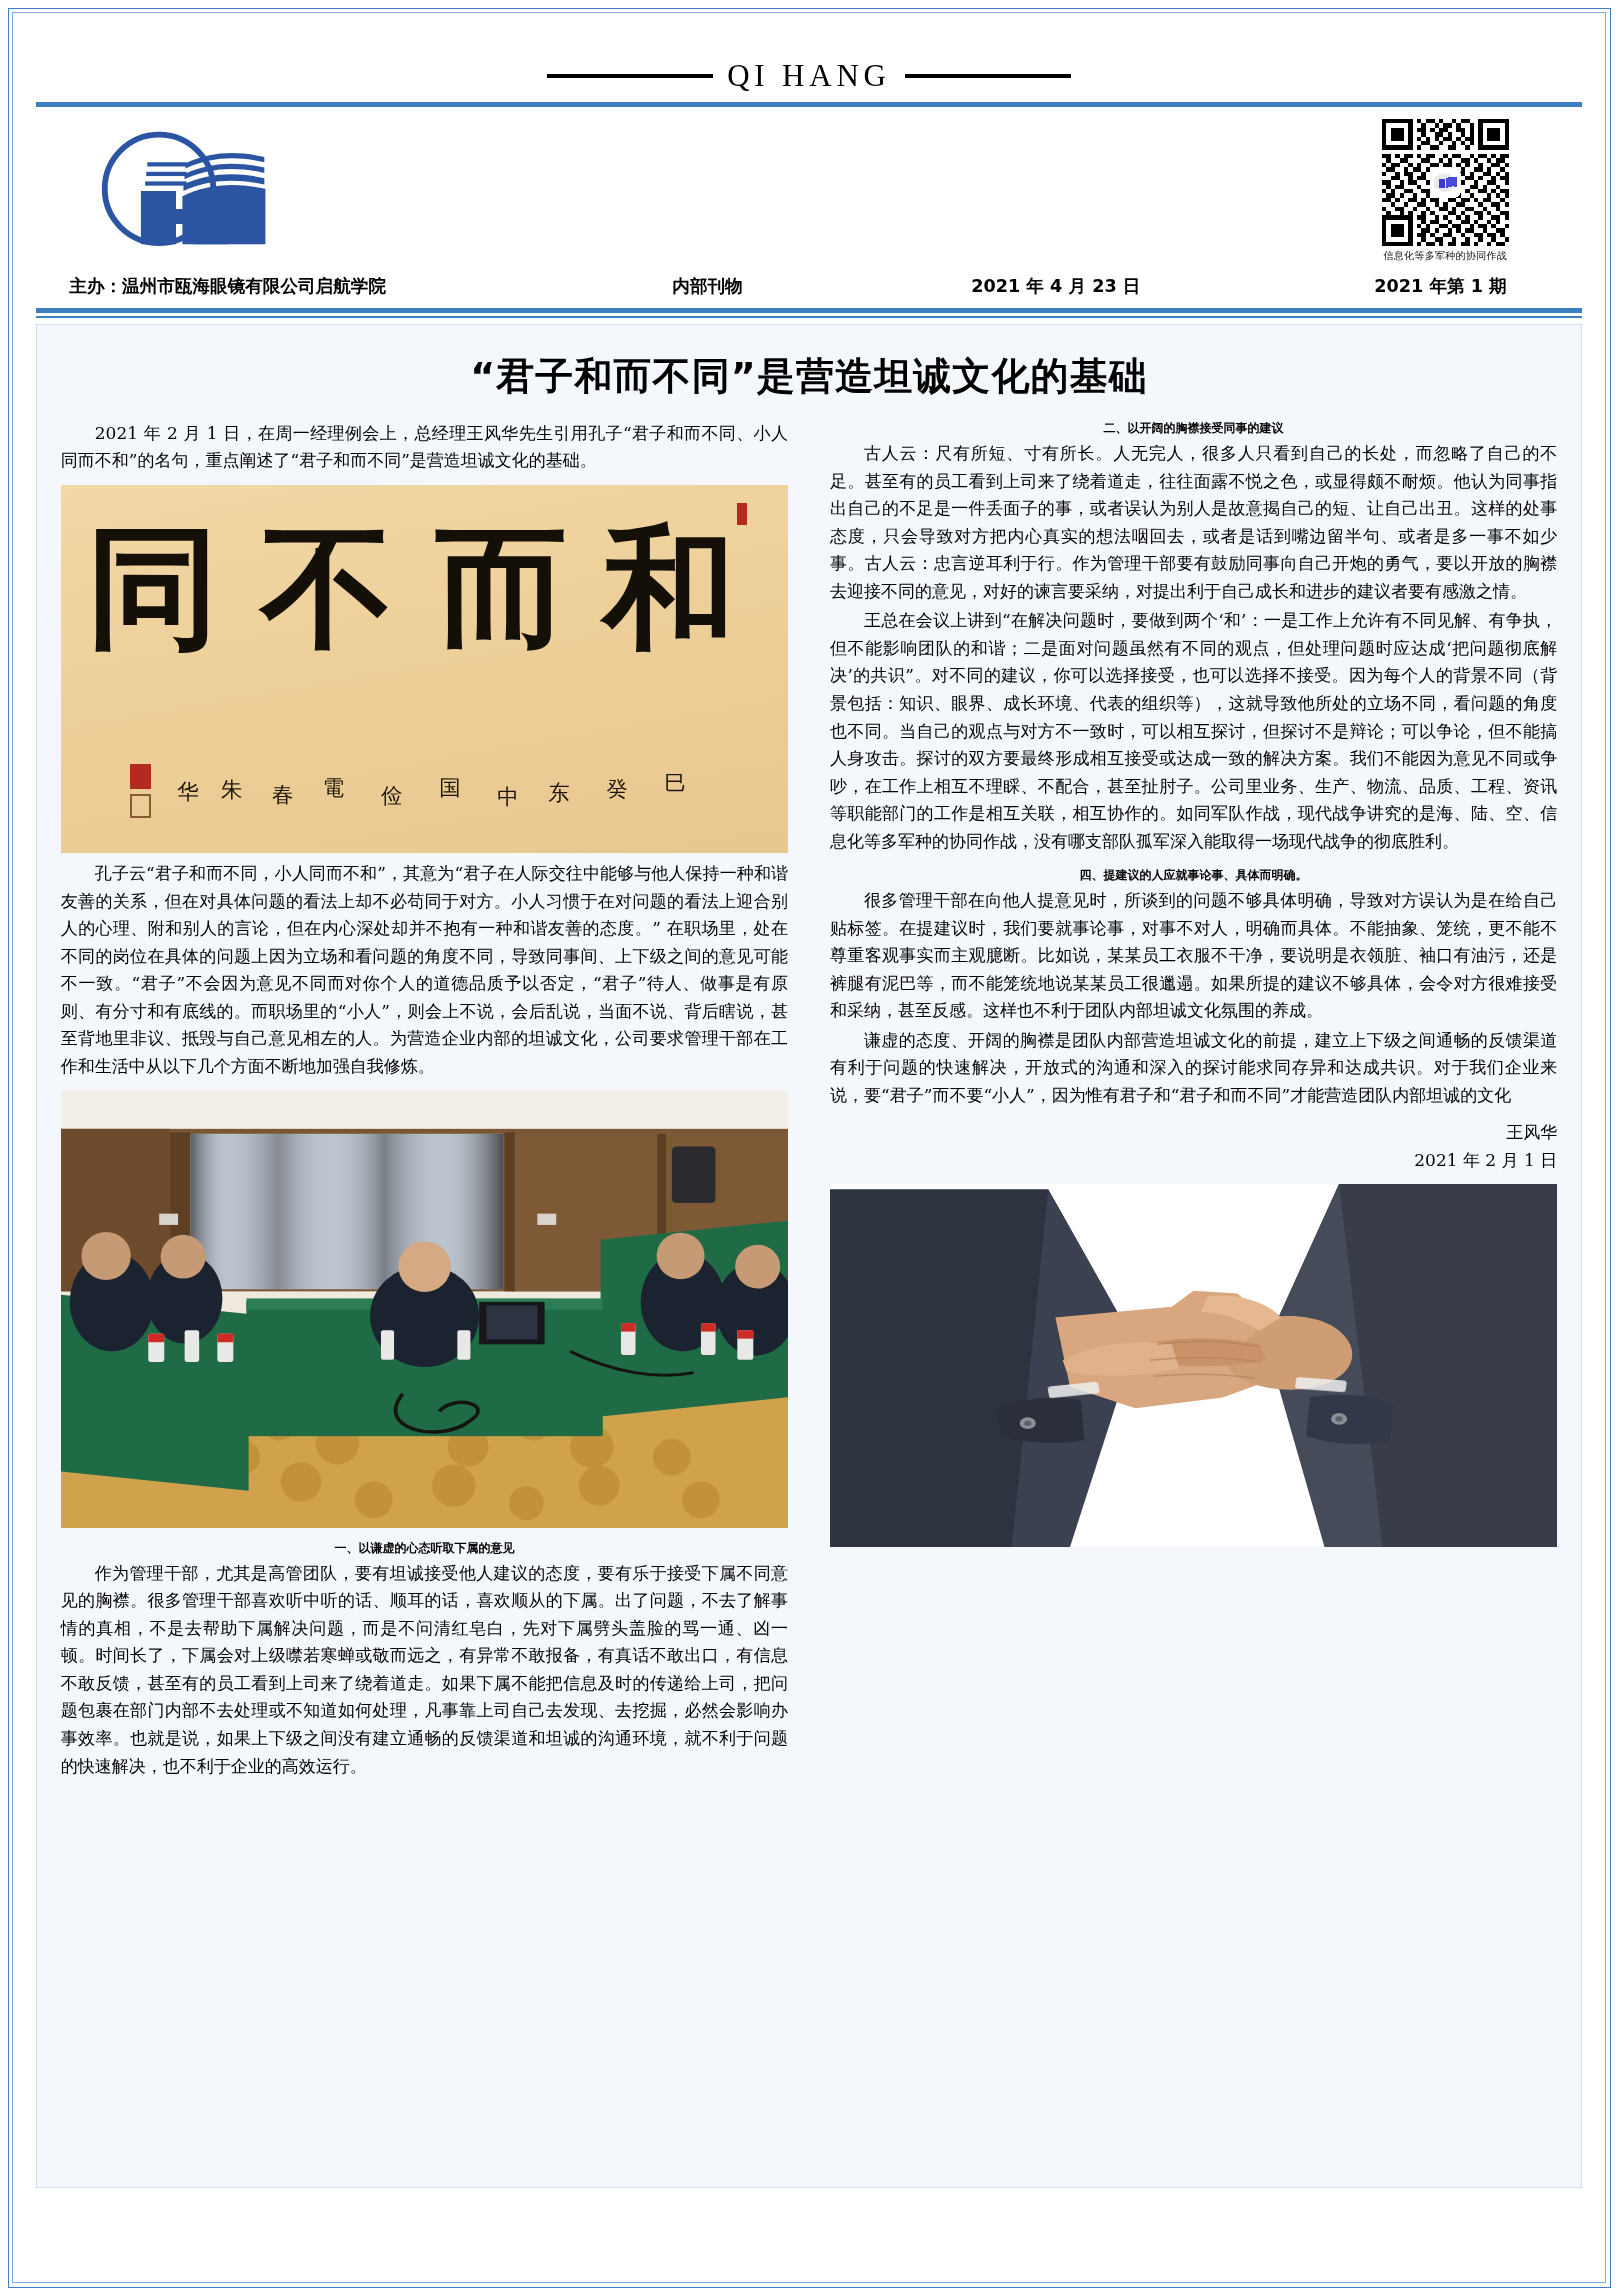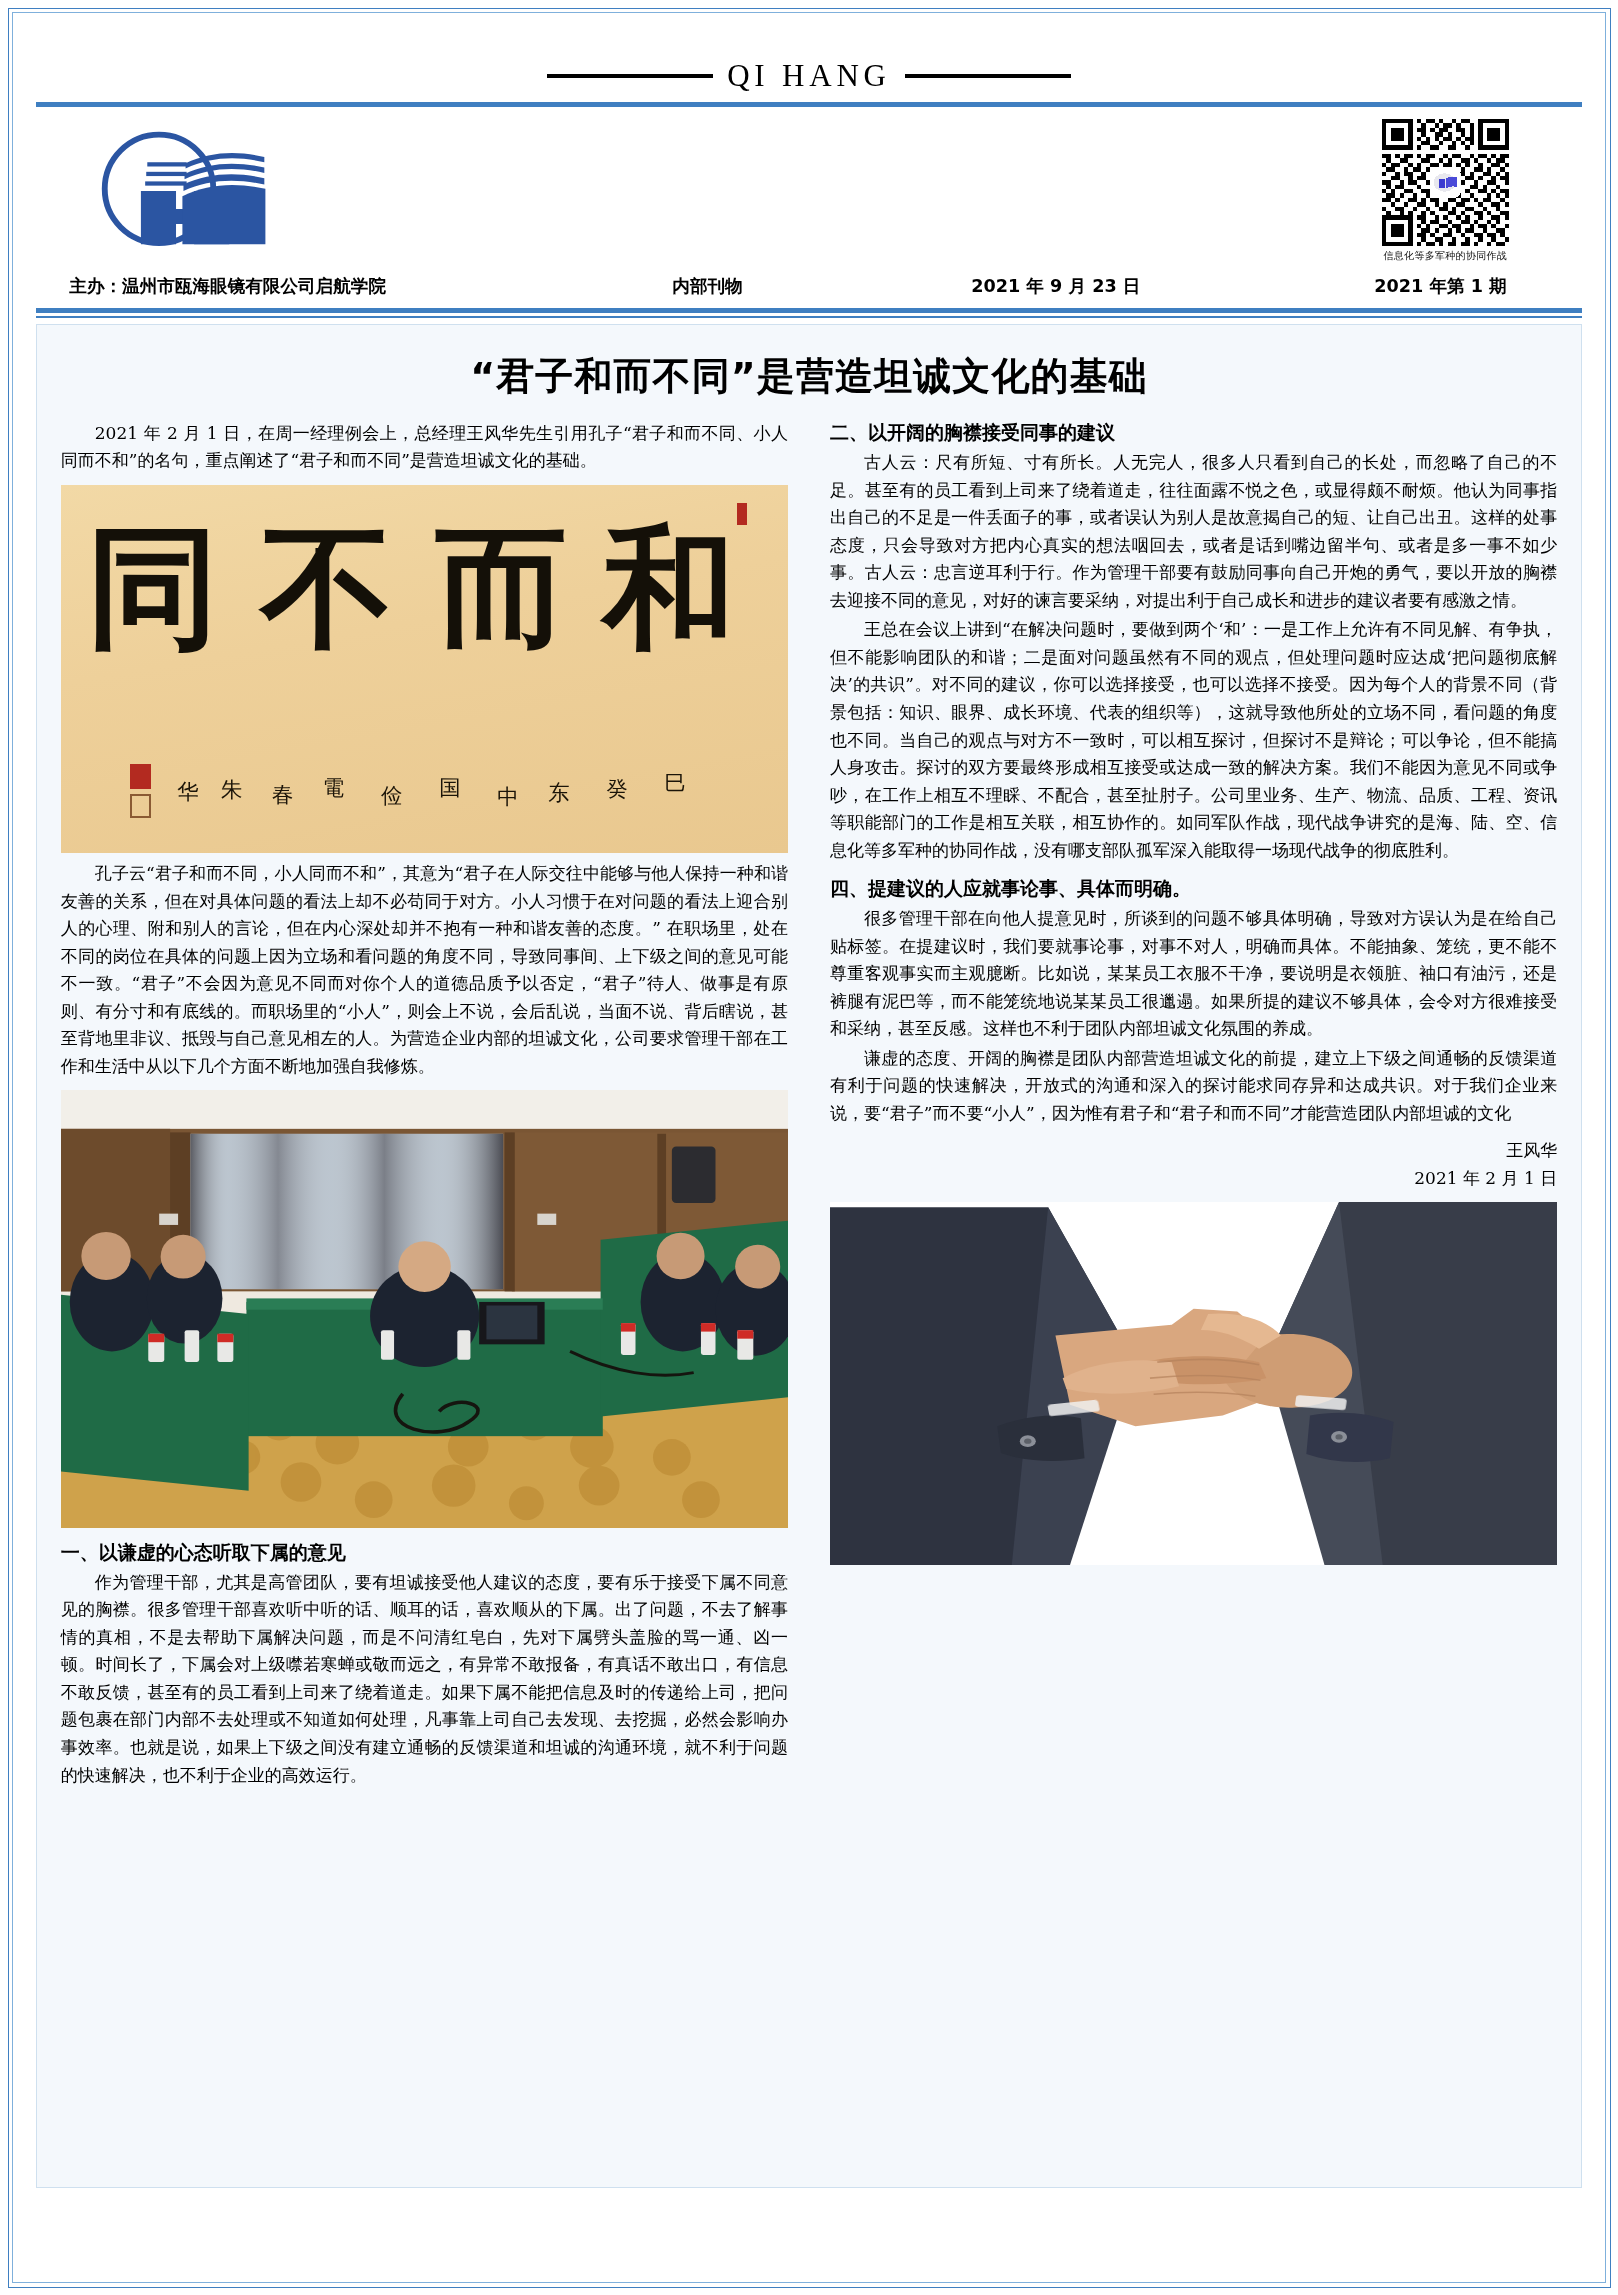--- a/index.html
+++ b/index.html
@@ -53,22 +53,22 @@
              padding:18px 23.5px 14px 23.5px; min-height:1864px; }
 
   .headline { text-align:center; font-family:"DejaVu Sans","Liberation Sans",sans-serif;
               font-size:38px; font-weight:700; color:#000; letter-spacing:1.1px; margin:7.5px 0 18px 0; }
 
   .cols { display:flex; gap:42px; align-items:flex-start; }
   .col { flex:1 1 0; min-width:0; }
 
   p.body { font-family:"DejaVu Serif","Liberation Serif",serif; font-size:17px; line-height:1.62;
            text-align:justify; text-justify:inter-ideograph; color:#000; text-indent:2em; margin-bottom:2.1px; }
-  h3.sec { font-family:"DejaVu Sans","Liberation Sans",sans-serif; font-size:19px; font-weight:700;
-           color:#000; margin:11.7px 0 3.2px 0; }
+  h3.sec { font-family:"DejaVu Sans","Liberation Sans",sans-serif; font-size:12px; font-weight:700;
+           color:#000; margin:11.7px 0 3.2px 0;text-align:center; }
   .sig { font-family:"DejaVu Serif","Liberation Serif",serif; font-size:17px; text-align:right;
          line-height:1.62; margin-top:9.6px; }
 
   
   .figure { margin:9.6px 0 7.5px 0; width:100%; }
   .calligraphy { width:100%; height:368px; position:relative; overflow:hidden;
                  background:linear-gradient(170deg,#f2d9a6 0%, #eed09a 40%, #e9c88f 100%); }
   .calli-char { position:absolute; font-family:"DejaVu Serif","Liberation Serif",serif; color:#141008;
                 font-weight:700; font-size:133px; line-height:1; }
   .calli-small { position:absolute; font-family:"DejaVu Serif","Liberation Serif",serif; color:#1b1408;
@@ -366,21 +366,21 @@
             </g>
           </svg>
         </div>
         <div class="qr-caption">信息化等多军种的协同作战</div>
       </div>
     </div>
 
     <div class="pubinfo">
       <div class="host">主办：温州市瓯海眼镜有限公司启航学院</div>
       <div class="kind">内部刊物</div>
-      <div class="date">2021 年 9 月 23 日</div>
+      <div class="date">2021 年 4 月 23 日</div>
       <div class="issue">2021 年第 1 期</div>
     </div>
 
     <div class="double-rule">
       <div class="r1"></div>
       <div class="r2"></div>
     </div>
 
     <div class="article">
 

